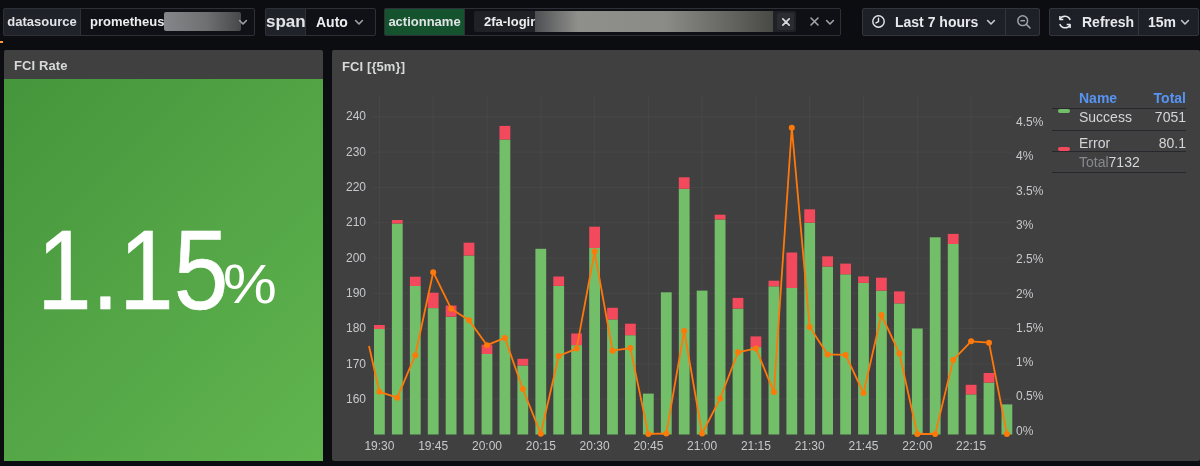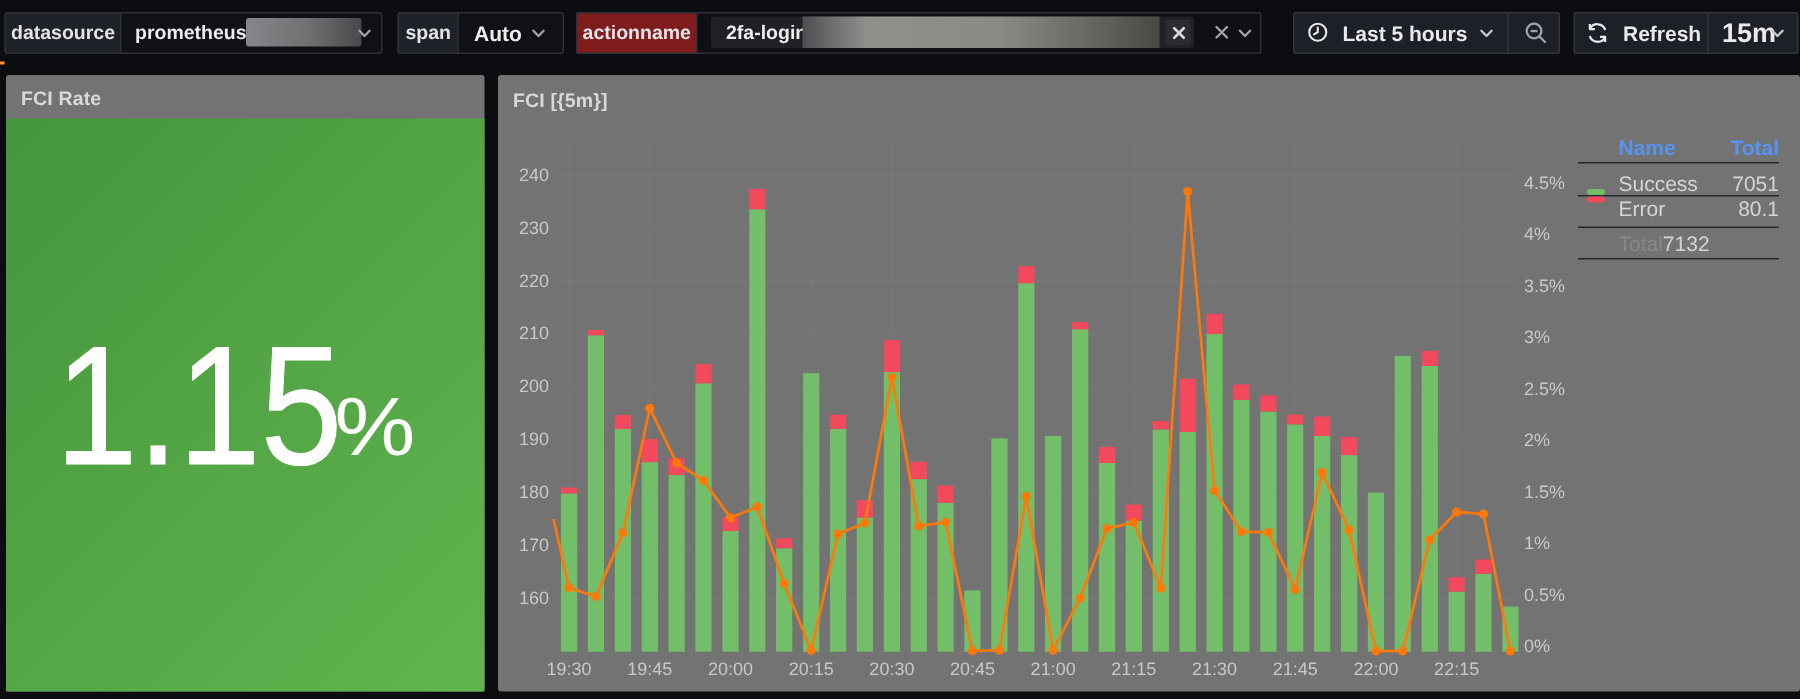--- a/index.html
+++ b/index.html
@@ -1,44 +1,44 @@
 <!DOCTYPE html>
 <html><head><meta charset="utf-8">
 <style>
 * { margin:0; padding:0; box-sizing:border-box; }
 html,body { width:1200px; height:466px; background:#0c0d11; font-family:"Liberation Sans",sans-serif; overflow:hidden; }
 .abs { position:absolute; }
-.panel { position:absolute; background:#737373; border-radius:2px; }
+.panel { position:absolute; background:#404040; border-radius:2px; }
 .ptitle { font-size:13px; font-weight:700; color:#d8d9da; letter-spacing:0.1px; }
 </style></head>
 <body>
 
 <div class="abs" style="left:0;top:41px;width:3px;height:2px;background:#ff9830"></div>
 
 <div class="abs" style="left:3px;top:8px;width:252px;height:28px;border:1px solid #2e3037;border-radius:2px;background:#0f1117"></div>
 <div class="abs" style="left:3px;top:8px;width:78px;height:28px;background:#202229;border:1px solid #2e3037;border-radius:2px 0 0 2px;color:#e3e4e8;font-size:13px;font-weight:700;line-height:26px;text-align:center">datasource</div>
 <div class="abs" style="left:90px;top:8px;height:28px;line-height:28px;color:#eceded;font-size:13px;font-weight:700">prometheus-</div>
 <div class="abs" style="left:164px;top:12px;width:77px;height:19px;border-radius:2px;background:linear-gradient(90deg,#84868a 0%,#6e7071 55%,#46484a 100%)"></div>
 <div class="abs" style="left:237px;top:16px">
     <svg width="12" height="12" viewBox="0 0 12 12" style="display:block">
       <path d="M2.6 4.5 L6 8 L9.4 4.5" fill="none" stroke="#9fa3a8" stroke-width="1.6" stroke-linecap="round" stroke-linejoin="round"></path>
     </svg>
   </div>
 
 <div class="abs" style="left:265px;top:8px;width:111px;height:28px;border:1px solid #2e3037;border-radius:2px;background:#0f1117"></div>
-<div class="abs" style="left:265px;top:8px;width:41px;height:28px;background:#202229;border:1px solid #2e3037;border-radius:2px 0 0 2px;color:#e3e4e8;font-size:13px;font-weight:700;line-height:26px;text-align:center">span</div>
+<div class="abs" style="left:265px;top:8px;width:41px;height:28px;background:#202229;border:1px solid #2e3037;border-radius:2px 0 0 2px;color:#e3e4e8;font-size:17px;font-weight:700;line-height:26px;text-align:center">span</div>
 <div class="abs" style="left:316px;top:8px;height:40px;line-height:28px;color:#eceded;font-size:14px;font-weight:700">Auto</div>
 <div class="abs" style="left:353px;top:16px">
     <svg width="12" height="12" viewBox="0 0 12 12" style="display:block">
       <path d="M2.6 4.5 L6 8 L9.4 4.5" fill="none" stroke="#9fa3a8" stroke-width="1.6" stroke-linecap="round" stroke-linejoin="round"></path>
     </svg>
   </div>
 
 <div class="abs" style="left:384px;top:8px;width:457px;height:28px;border:1px solid #2e3037;border-radius:2px;background:#0e1015"></div>
-<div class="abs" style="left:384px;top:8px;width:81px;height:28px;background:#7f1d1d;border:1px solid #2e3037;border-radius:2px 0 0 2px;color:#e3e4e8;font-size:13px;font-weight:700;line-height:26px;text-align:center">actionname</div>
+<div class="abs" style="left:384px;top:8px;width:81px;height:28px;background:#14532d;border:1px solid #2e3037;border-radius:2px 0 0 2px;color:#e3e4e8;font-size:13px;font-weight:700;line-height:26px;text-align:center">actionname</div>
 <div class="abs" style="left:474px;top:11px;width:322px;height:21px;background:#1f2127;border-radius:2px"></div>
 <div class="abs" style="left:484px;top:8px;height:28px;line-height:28px;color:#eceded;font-size:13px;font-weight:700">2fa-login-</div>
 <div class="abs" style="left:535px;top:11px;width:238px;height:21px;background:linear-gradient(90deg,#4e4f52 0%,#8f908c 18%,#8a8b87 55%,#60615c 85%,#484944 100%)"></div>
 <div class="abs" style="left:777px;top:13px;width:17px;height:17px;background:#2a2c32;border-radius:2px;display:flex;align-items:center;justify-content:center">
     <svg width="10" height="10" viewBox="0 0 11 11" style="display:block">
       <path d="M2 2 L9 9 M9 2 L2 9" stroke="#d8d9dc" stroke-width="1.9" stroke-linecap="round"></path>
     </svg>
   </div>
 <div class="abs" style="left:809px;top:16px">
     <svg width="11" height="11" viewBox="0 0 11 11" style="display:block">
@@ -51,21 +51,21 @@
     </svg>
   </div>
 
 <div class="abs" style="left:862px;top:8px;width:178px;height:28px;border:1px solid #33353c;border-radius:2px;background:#1e2027"></div>
 <div class="abs" style="left:871px;top:14px">
     <svg width="15" height="15" viewBox="0 0 15 15" style="display:block">
       <circle cx="7.5" cy="7.5" r="5.7" fill="none" stroke="#e8e9ed" stroke-width="1.4"></circle>
       <path d="M7.5 4.3 V7.5 L5.0 8.9" fill="none" stroke="#e8e9ed" stroke-width="1.4" stroke-linecap="round"></path>
     </svg>
   </div>
-<div class="abs" style="left:895px;top:8px;height:28px;line-height:28px;color:#e8e9ed;font-size:14px;font-weight:700;white-space:nowrap">Last 5 hours</div>
+<div class="abs" style="left:895px;top:8px;height:28px;line-height:28px;color:#e8e9ed;font-size:14px;font-weight:700;white-space:nowrap">Last 7 hours</div>
 <div class="abs" style="left:985px;top:16px">
     <svg width="12" height="12" viewBox="0 0 12 12" style="display:block">
       <path d="M2.6 4.5 L6 8 L9.4 4.5" fill="none" stroke="#c7c8cc" stroke-width="1.6" stroke-linecap="round" stroke-linejoin="round"></path>
     </svg>
   </div>
 <div class="abs" style="left:1005px;top:9px;width:1px;height:26px;background:#33353c"></div>
 <div class="abs" style="left:1016px;top:14px">
     <svg width="16" height="16" viewBox="0 0 16 16" style="display:block">
       <circle cx="6.7" cy="6.7" r="4.9" fill="none" stroke="#9fa3a8" stroke-width="1.5"></circle>
       <line x1="4.4" y1="6.7" x2="9" y2="6.7" stroke="#9fa3a8" stroke-width="1.5"></line>
@@ -77,21 +77,21 @@
 <div class="abs" style="left:1057px;top:14px">
     <svg width="16" height="16" viewBox="0 0 16 16" style="display:block">
       <path d="M13.2 6.0 A 5.6 5.6 0 0 0 2.9 5.2" fill="none" stroke="#e8e9ed" stroke-width="1.5"></path>
       <path d="M2.9 2.0 V5.4 H6.3" fill="none" stroke="#e8e9ed" stroke-width="1.5" stroke-linejoin="round"></path>
       <path d="M2.8 10.0 A 5.6 5.6 0 0 0 13.1 10.8" fill="none" stroke="#e8e9ed" stroke-width="1.5"></path>
       <path d="M13.1 14.0 V10.6 H9.7" fill="none" stroke="#e8e9ed" stroke-width="1.5" stroke-linejoin="round"></path>
     </svg>
   </div>
 <div class="abs" style="left:1082px;top:8px;height:28px;line-height:28px;color:#e8e9ed;font-size:14px;font-weight:700">Refresh</div>
 <div class="abs" style="left:1138px;top:9px;width:1px;height:26px;background:#33353c"></div>
-<div class="abs" style="left:1148px;top:8px;height:28px;line-height:28px;color:#e8e9ed;font-size:18px;font-weight:700">15m</div>
+<div class="abs" style="left:1148px;top:8px;height:28px;line-height:28px;color:#e8e9ed;font-size:14px;font-weight:700">15m</div>
 <div class="abs" style="left:1179px;top:16px">
     <svg width="12" height="12" viewBox="0 0 12 12" style="display:block">
       <path d="M2.6 4.5 L6 8 L9.4 4.5" fill="none" stroke="#c7c8cc" stroke-width="1.6" stroke-linecap="round" stroke-linejoin="round"></path>
     </svg>
   </div>
 
 <div class="panel" style="left:4px;top:50px;width:319px;height:411px">
   <div class="ptitle" style="padding:8px 0 0 10px">FCI Rate</div>
   <div class="abs" style="left:0;top:29px;right:0;bottom:0;
        background:linear-gradient(135deg,#45953c 0%,#61b54f 100%)"></div>
@@ -260,28 +260,28 @@
 <text x="917.3" y="450" text-anchor="middle" font-size="12" fill="#c7c8cc">22:00</text>
 <text x="971.1" y="450" text-anchor="middle" font-size="12" fill="#c7c8cc">22:15</text>
 </svg>
 
 <div class="abs" style="left:1052px;top:88px;width:134px;font-size:14px">
   <div style="display:flex;height:20px;align-items:center;color:#5794f2;font-weight:700">
     <div style="width:27px"></div>
       <div>Name</div>
       <div style="flex:1;text-align:right">Total</div>
   </div>
-  <div style="border-top:1px solid #26282e;display:flex;height:21.5px;align-items:flex-end;color:#d4d5d9">
+  <div style="border-top:1px solid #26282e;display:flex;height:21.5px;align-items:flex-start;color:#d4d5d9">
     <div style="width:27px">
         <div style="width:12px;height:4px;border-radius:2px;margin-left:6px;background:#73BF69"></div>
       </div>
     <div>Success</div>
       <div style="flex:1;text-align:right">7051</div>
   </div>
-  <div style="border-top:1px solid #26282e;display:flex;height:21.5px;align-items:flex-start;color:#d4d5d9">
+  <div style="border-top:1px solid #26282e;display:flex;height:21.5px;align-items:flex-end;color:#d4d5d9">
     <div style="width:27px">
         <div style="width:12px;height:4px;border-radius:2px;margin-left:6px;background:#F2495C"></div>
       </div>
     <div>Error</div>
       <div style="flex:1;text-align:right">80.1</div>
   </div>
   <div style="border-top:1px solid #26282e;border-bottom:1px solid #26282e;display:flex;height:22px;align-items:center;color:#d4d5d9">
     <div style="width:27px"></div>
     <div style="color:#87898f">Total</div>
       <div style="flex:1;text-align:left">7132</div>

